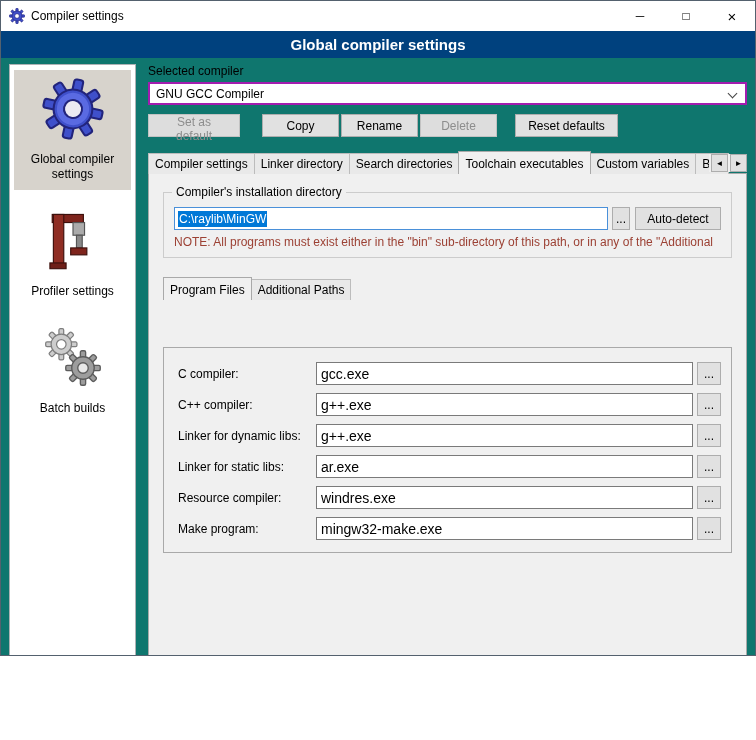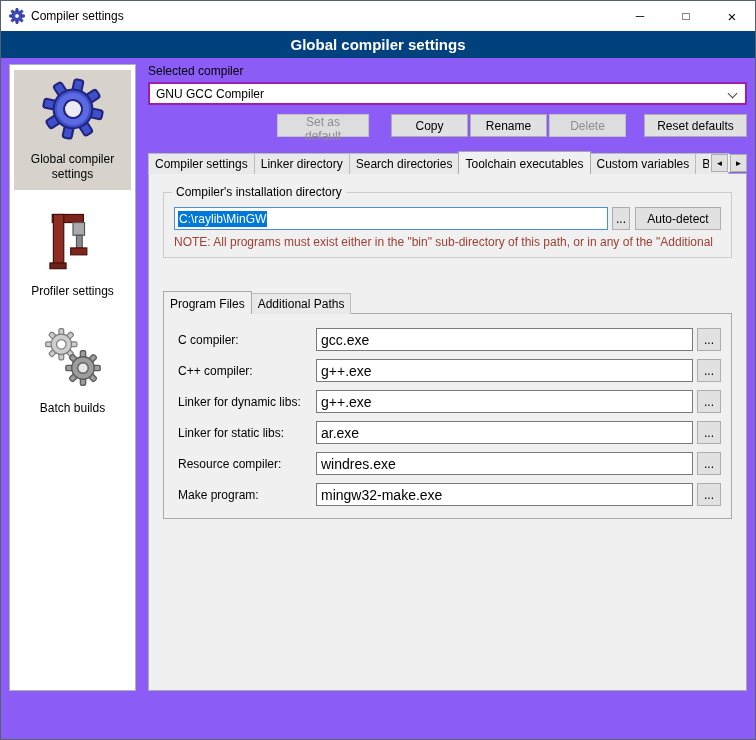--- a/index.html
+++ b/index.html
@@ -3,22 +3,22 @@
 <meta charset="utf-8">
 <style>
   * { margin:0; padding:0; box-sizing:border-box; }
   body {
     width:756px; height:740px;
     font-family:"Liberation Sans", sans-serif;
     font-size:12px; color:#000;
     background:#fff;
   }
   .window {
-    position:absolute; left:0; top:0; width:756px; height:740px;
-    background:#8b5cf6; border:1px solid #54616e;
+    position:absolute; left:0; top:0; width:756px; height:656px;
+    background:#0f766e; border:1px solid #54616e;
     overflow:hidden;
   }
   
   .titlebar {
     height:30px; background:#fff;
     display:flex; align-items:center; padding-left:8px;
   }
   .app-icon { width:16px; height:16px; margin-right:6px; flex:none; }
   .title-text { font-size:12px; }
   .caption-buttons { margin-left:auto; display:flex; height:100%; }
@@ -54,21 +54,21 @@
   .section-label { margin-bottom:4px; }
   .combo {
     height:23px; border:2px solid #a21caf; background:#fff;
     display:flex; align-items:center; padding:0 22px 0 6px; position:relative; cursor:default;
   }
   .chev {
     position:absolute; right:9px; top:8px;
     width:7px; height:7px; border-right:1px solid #444; border-bottom:1px solid #444;
     transform:rotate(45deg); margin-top:-2px;
   }
-  .btn-row { display:flex; align-items:center; margin-top:9px; justify-content:flex-end; }
+  .btn-row { display:flex; align-items:center; margin-top:9px; justify-content:flex-start; }
   .btn {
     height:23px; background:#e1e1e1; border:1px solid #adadad;
     font-family:inherit; font-size:12px; padding:0 10px; cursor:pointer;
   }
   .btn.disabled { color:#8d8d8d; background:#dddddd; border-color:#c2c2c2; cursor:default; }
   .w-setdef { width:92px; margin-right:22px; }
   .w-copy, .w-rename, .w-delete { width:77px; margin-right:2px; }
   .w-reset { width:103px; margin-left:16px; }
   
   .tabstrip {
@@ -109,21 +109,21 @@
     flex:1; height:23px; border:1px solid #4a90d9; background:#fff;
     display:flex; align-items:center; padding:0 3px; overflow:hidden; cursor:text;
   }
   .textbox .sel { background:#0078d7; color:#fff; padding:1px 1px; }
   .browse-sm { width:18px; height:23px; margin-left:4px; padding:0; flex:none; }
   .autodetect { width:86px; height:23px; margin-left:5px; flex:none; }
   .note {
     margin-top:5px; color:#9c4134; white-space:nowrap; overflow:hidden;
   }
   
-  .subtab-wrap { margin-top:32px; padding:0 4px; display:flex; flex-direction:column; }
+  .subtab-wrap { margin-top:18px; padding:0 4px; display:flex; flex-direction:column;gap:48px; }
   .sub-panel {
     border:1px solid #a9a9a9; background:#f0f0f0; margin-top:-1px;
     padding:14px 10px 4px 14px; position:relative; z-index:1;
   }
   .frow { display:flex; align-items:center; margin-bottom:8px; }
   .flabel { width:138px; flex:none; }
   .frow input[type=text] {
     flex:1; height:23px; border:1px solid #7a7a7a; padding:0 4px;
     font-family:inherit; font-size:14px; background:#fff;
   }

